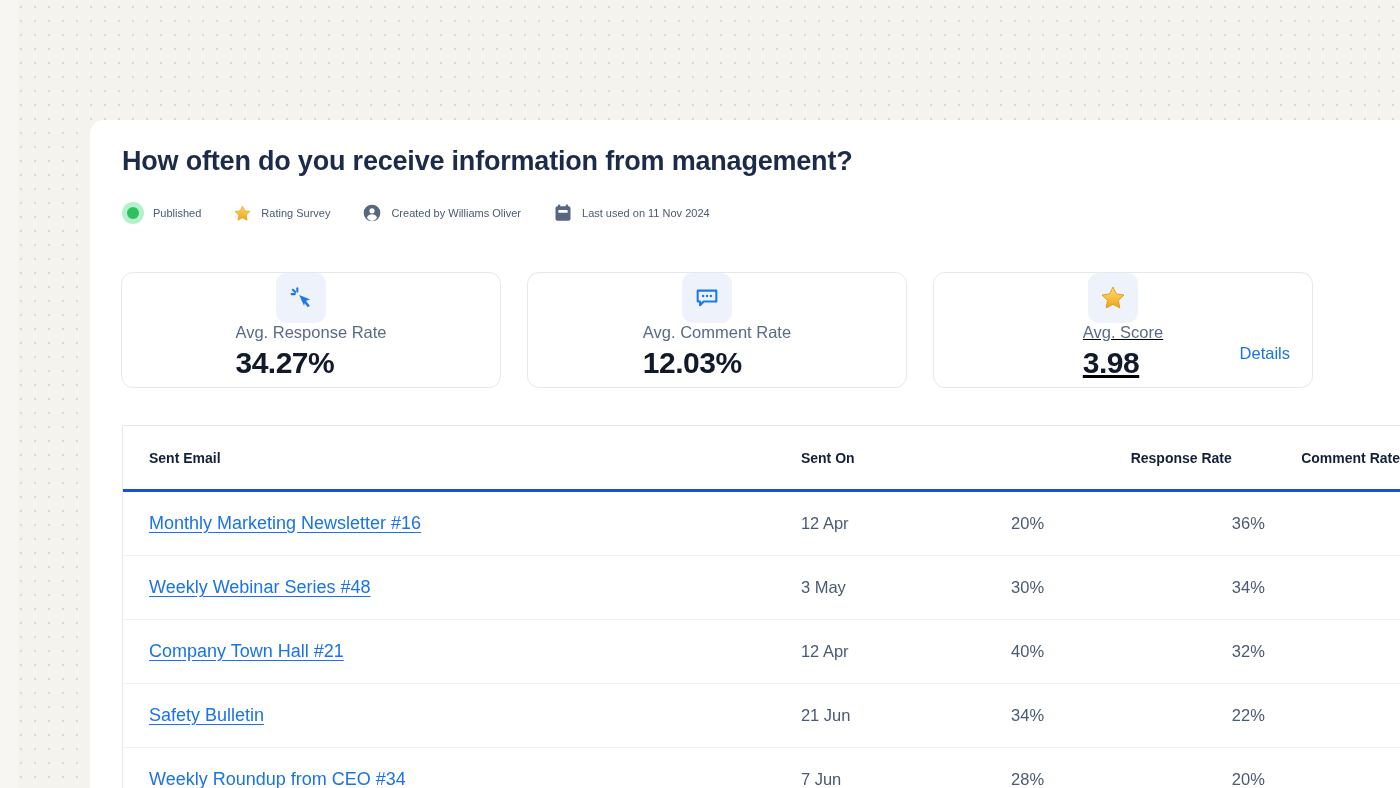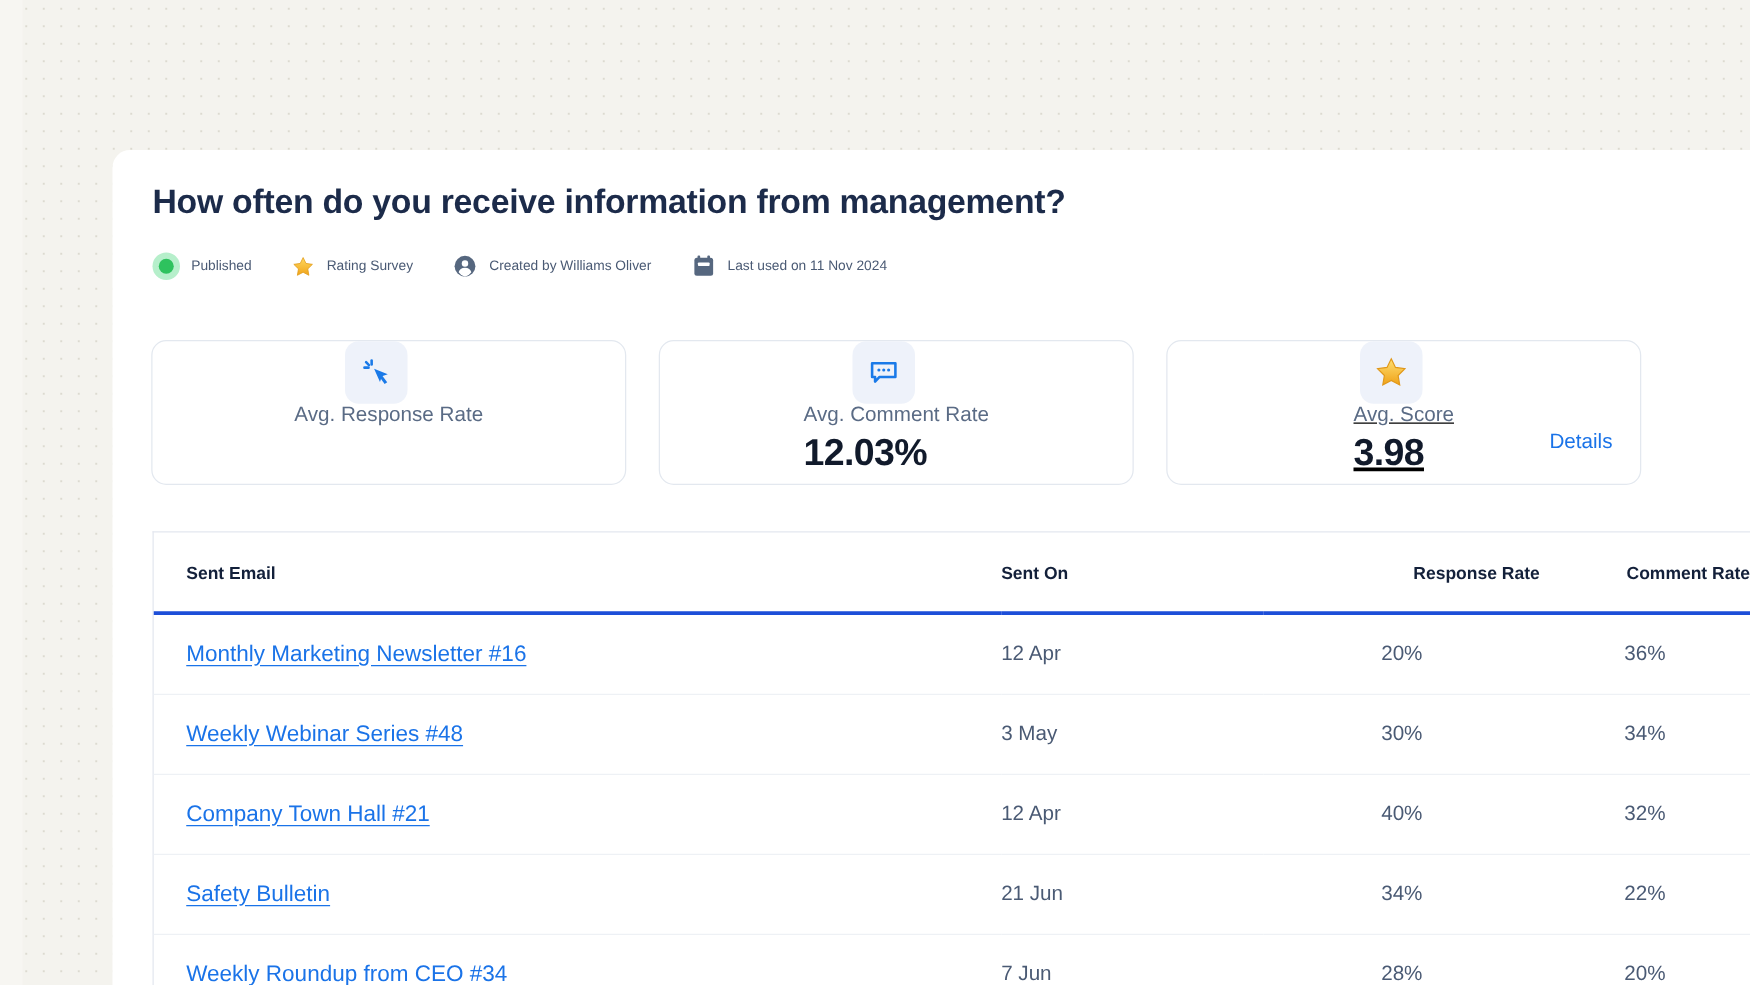--- a/index.html
+++ b/index.html
@@ -167,21 +167,21 @@
     text-align: right;
     padding: 24px 0 23px;
     border-bottom: 3px solid #1d4ed8;
     white-space: nowrap;
   }
   thead th.col-name { text-align: left; padding-left: 26px; }
 
   tbody td {
     font-size: 16.5px;
     color: #4a5a74;
-    text-align: center;
+    text-align: left;
     padding: 21px 0;
     border-bottom: 1px solid #eef1f5;
     white-space: nowrap;
   }
   tbody td.col-name { text-align: left; padding-left: 26px; }
   tbody td.col-date { text-align: left; }
   thead th.col-date { text-align: left; }
 
   .row-link {
     color: #1a73e8;
@@ -263,20 +263,21 @@
             <line x1="8.6" y1="3.1" x2="8.6" y2="6.1"></line>
             <line x1="3.3" y1="8.4" x2="6.3" y2="8.4"></line>
             <line x1="4.5" y1="4.4" x2="6.6" y2="6.5"></line>
           </g>
           <path fill="#1a7ae8" d="M10.4 9.2l10.1 4.1-4.3 1.45-1.45 4.3z"></path>
           <path fill="#1a7ae8" d="M14.3 15.2l1.9-1.1 3.9 5.1-1.9 1.3z"></path>
         </svg>
       </div>
       <div class="stat-text">
         <span class="stat-label">Avg. Response Rate</span>
+        <span class="stat-value">34.27%</span>
       </div>
     </div>
 
     <div class="stat-card w2">
       <div class="stat-icon-tile">
         <svg class="ic" width="26" height="26" viewBox="0 0 24 24" aria-hidden="true">
           <path fill="none" stroke="#1a7ae8" stroke-width="1.9" stroke-linejoin="round" d="M3.4 5.2h17.2v10.1H8.9l-3.3 3.4v-3.4H3.4z"></path>
           <circle cx="8.4" cy="10.2" r="1.15" fill="#1a7ae8"></circle>
           <circle cx="12" cy="10.2" r="1.15" fill="#1a7ae8"></circle>
           <circle cx="15.6" cy="10.2" r="1.15" fill="#1a7ae8"></circle>

